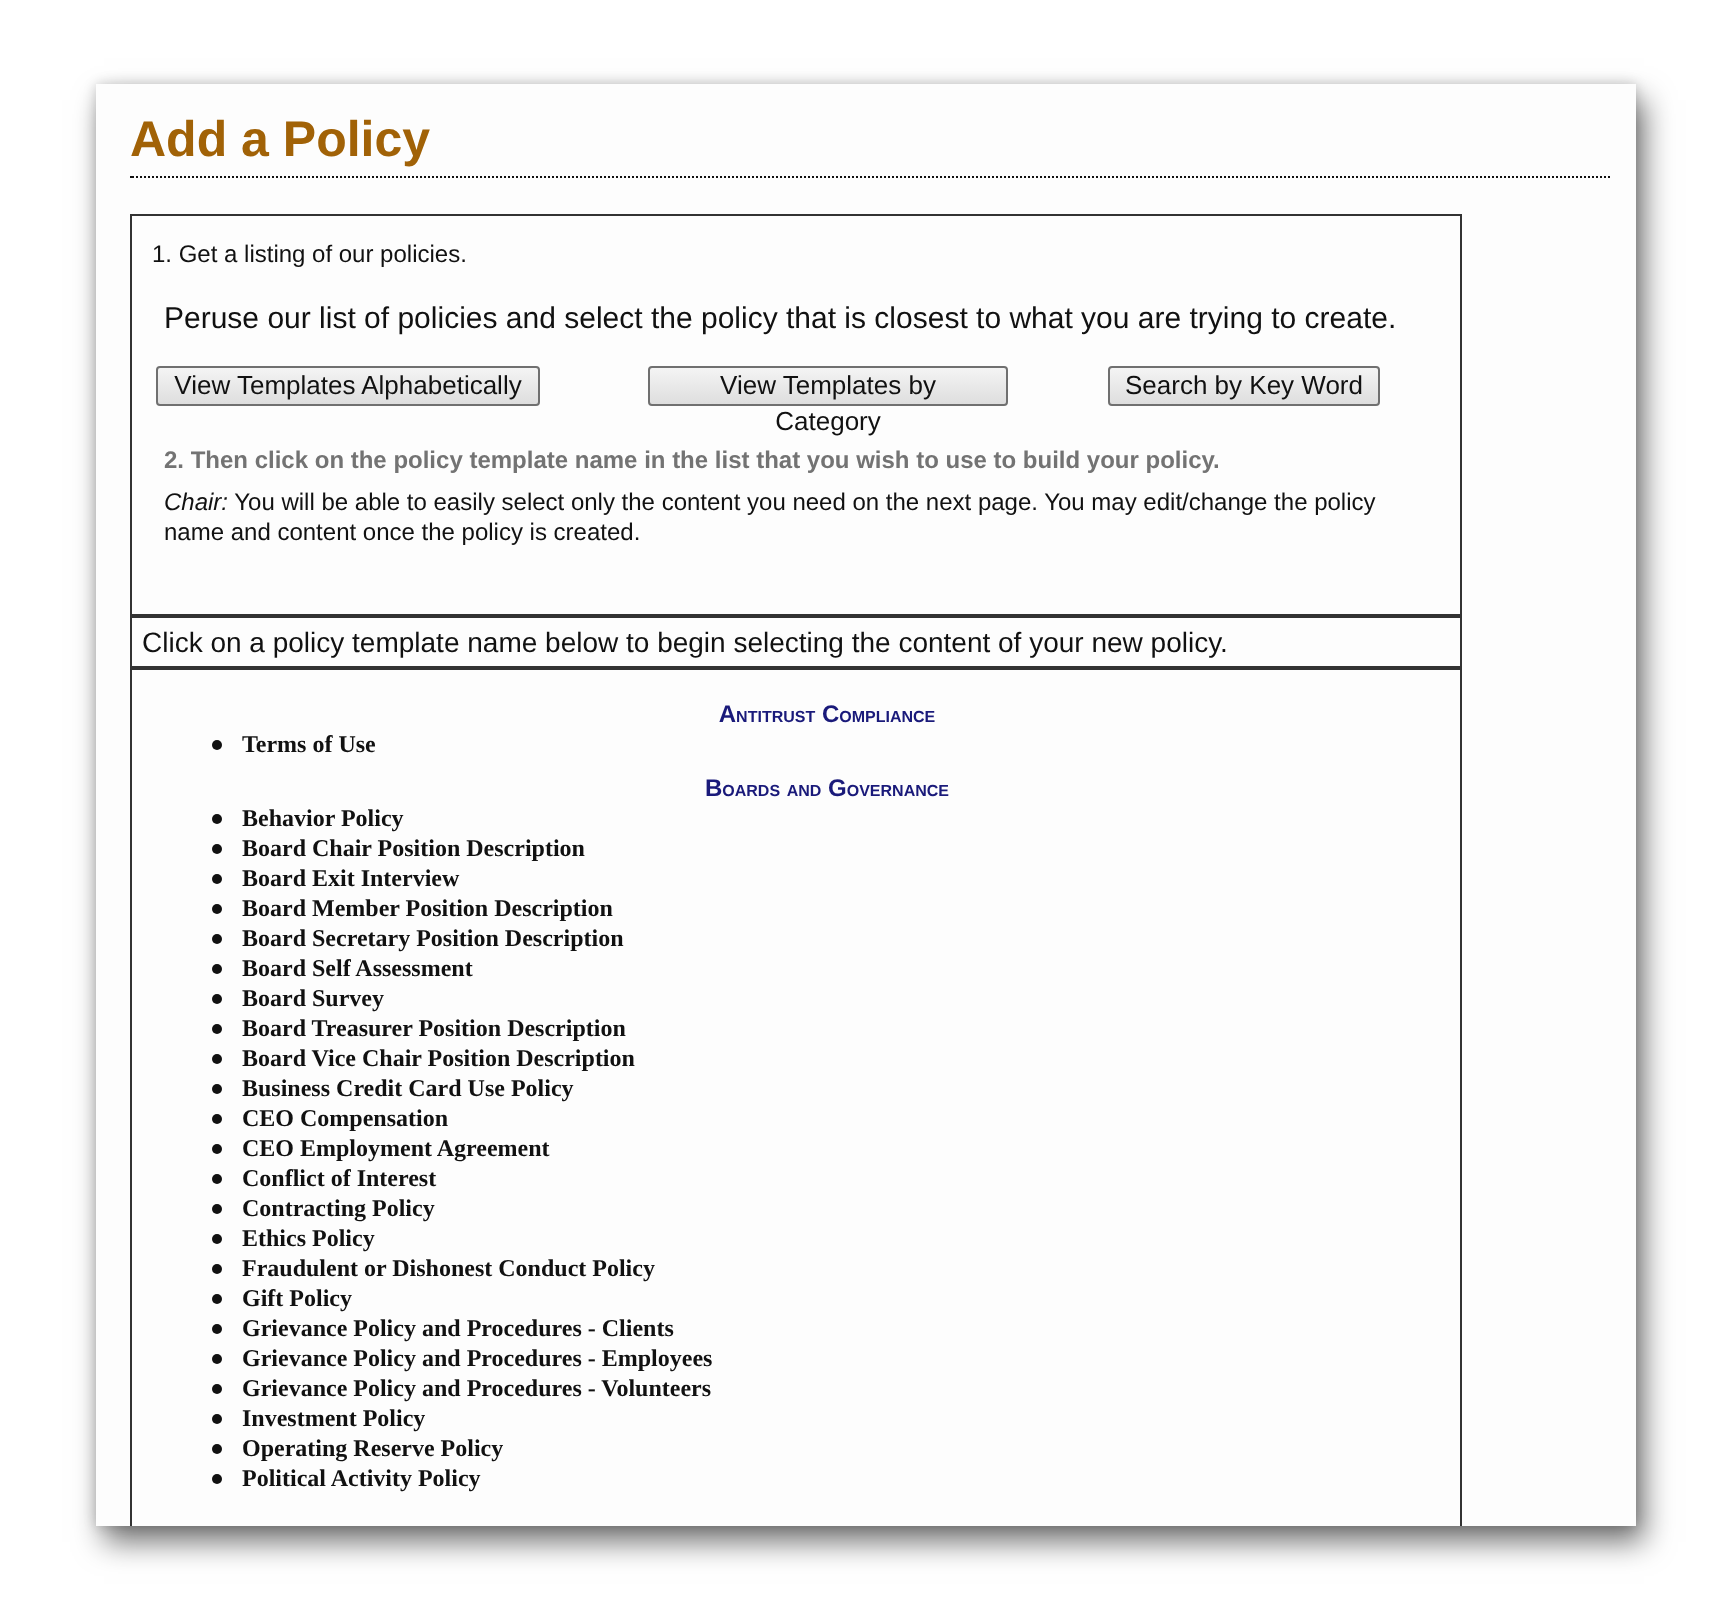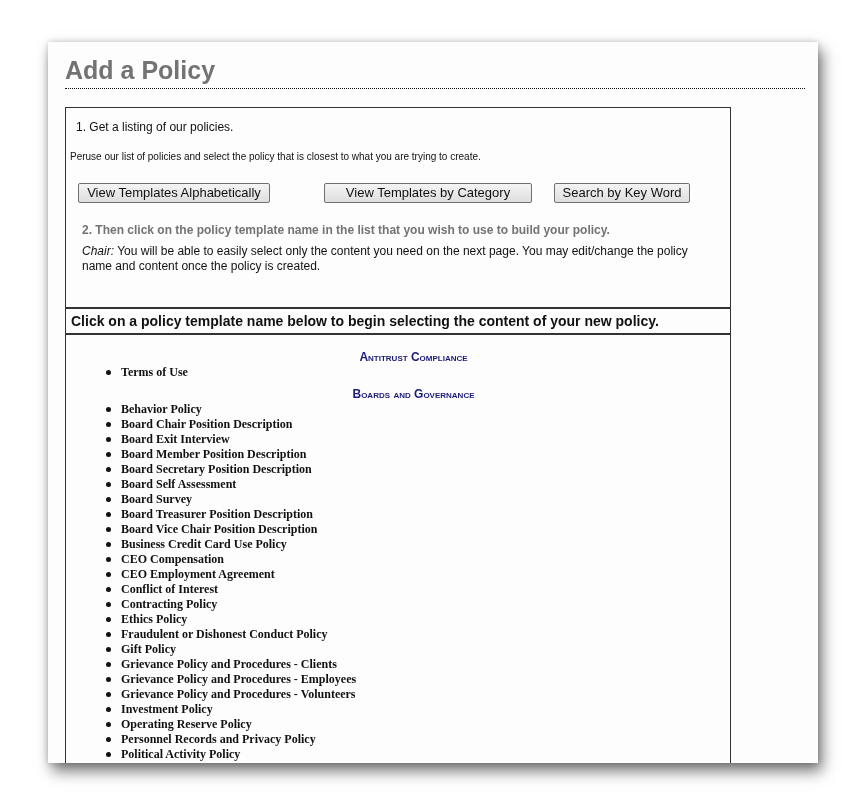--- a/index.html
+++ b/index.html
@@ -21,21 +21,21 @@
       box-shadow: 4px 8px 14px rgba(0,0,0,0.55), 0 0 6px rgba(0,0,0,0.18);
       overflow: hidden;
     }
     .page-title {
       position: absolute;
       left: 17px;
       top: 14px;
       margin: 0;
       font-size: 25px;
       font-weight: bold;
-      color: #737373;
+      color: #a16207;
       letter-spacing: 0px;
     }
     .title-rule {
       position: absolute;
       left: 17px;
       top: 46px;
       width: 740px;
       height: 0;
       border-top: 1px dotted #111;
     }
@@ -51,41 +51,41 @@
     }
     .step1 {
       position: absolute;
       left: 10px;
       top: 12px;
       font-size: 12px;
       color: #111;
     }
     .peruse {
       position: absolute;
-      left: 4px;
+      left: 16px;
       top: 43px;
-      font-size: 10px;
+      font-size: 15px;
       color: #111;
     }
     .btn {
       position: absolute;
       top: 75px;
       height: 20px;
       padding: 0 7px;
       font-family: "Liberation Sans", sans-serif;
       font-size: 13px;
       color: #111;
       background: linear-gradient(#f4f4f4, #dedede);
       border: 1px solid #707070;
       border-radius: 2px;
       line-height: 18px;
       cursor: pointer;
     }
     .btn-alpha { left: 12px; width: 192px; }
-    .btn-cat { left: 258px; width: 208px; }
+    .btn-cat { left: 258px; width: 180px; }
     .btn-key { left: 488px; width: 136px; }
     .step2 {
       position: absolute;
       left: 16px;
       top: 115px;
       font-size: 12px;
       font-weight: bold;
       color: #737373;
     }
     .note {
@@ -101,21 +101,21 @@
     .instruction-bar {
       position: absolute;
       left: 0;
       top: 199px;
       width: 664px;
       height: 28px;
       border-top: 2px solid #333;
       border-bottom: 2px solid #333;
       box-sizing: border-box;
       font-size: 14px;
-      font-weight: bold;
+      font-weight: normal;
       color: #111;
       line-height: 24px;
       padding-left: 5px;
     }
     .list-area {
       position: absolute;
       left: 0;
       top: 227px;
       width: 664px;
     }
@@ -197,18 +197,17 @@
           <li class="policy-item"><span class="bullet"></span><span>Conflict of Interest</span></li>
           <li class="policy-item"><span class="bullet"></span><span>Contracting Policy</span></li>
           <li class="policy-item"><span class="bullet"></span><span>Ethics Policy</span></li>
           <li class="policy-item"><span class="bullet"></span><span>Fraudulent or Dishonest Conduct Policy</span></li>
           <li class="policy-item"><span class="bullet"></span><span>Gift Policy</span></li>
           <li class="policy-item"><span class="bullet"></span><span>Grievance Policy and Procedures - Clients</span></li>
           <li class="policy-item"><span class="bullet"></span><span>Grievance Policy and Procedures - Employees</span></li>
           <li class="policy-item"><span class="bullet"></span><span>Grievance Policy and Procedures - Volunteers</span></li>
           <li class="policy-item"><span class="bullet"></span><span>Investment Policy</span></li>
           <li class="policy-item"><span class="bullet"></span><span>Operating Reserve Policy</span></li>
-          <li class="policy-item"><span class="bullet"></span><span>Personnel Records and Privacy Policy</span></li>
           <li class="policy-item"><span class="bullet"></span><span>Political Activity Policy</span></li>
         </ul>
       </div>
   </div>
 </div>
 
 </body></html>

